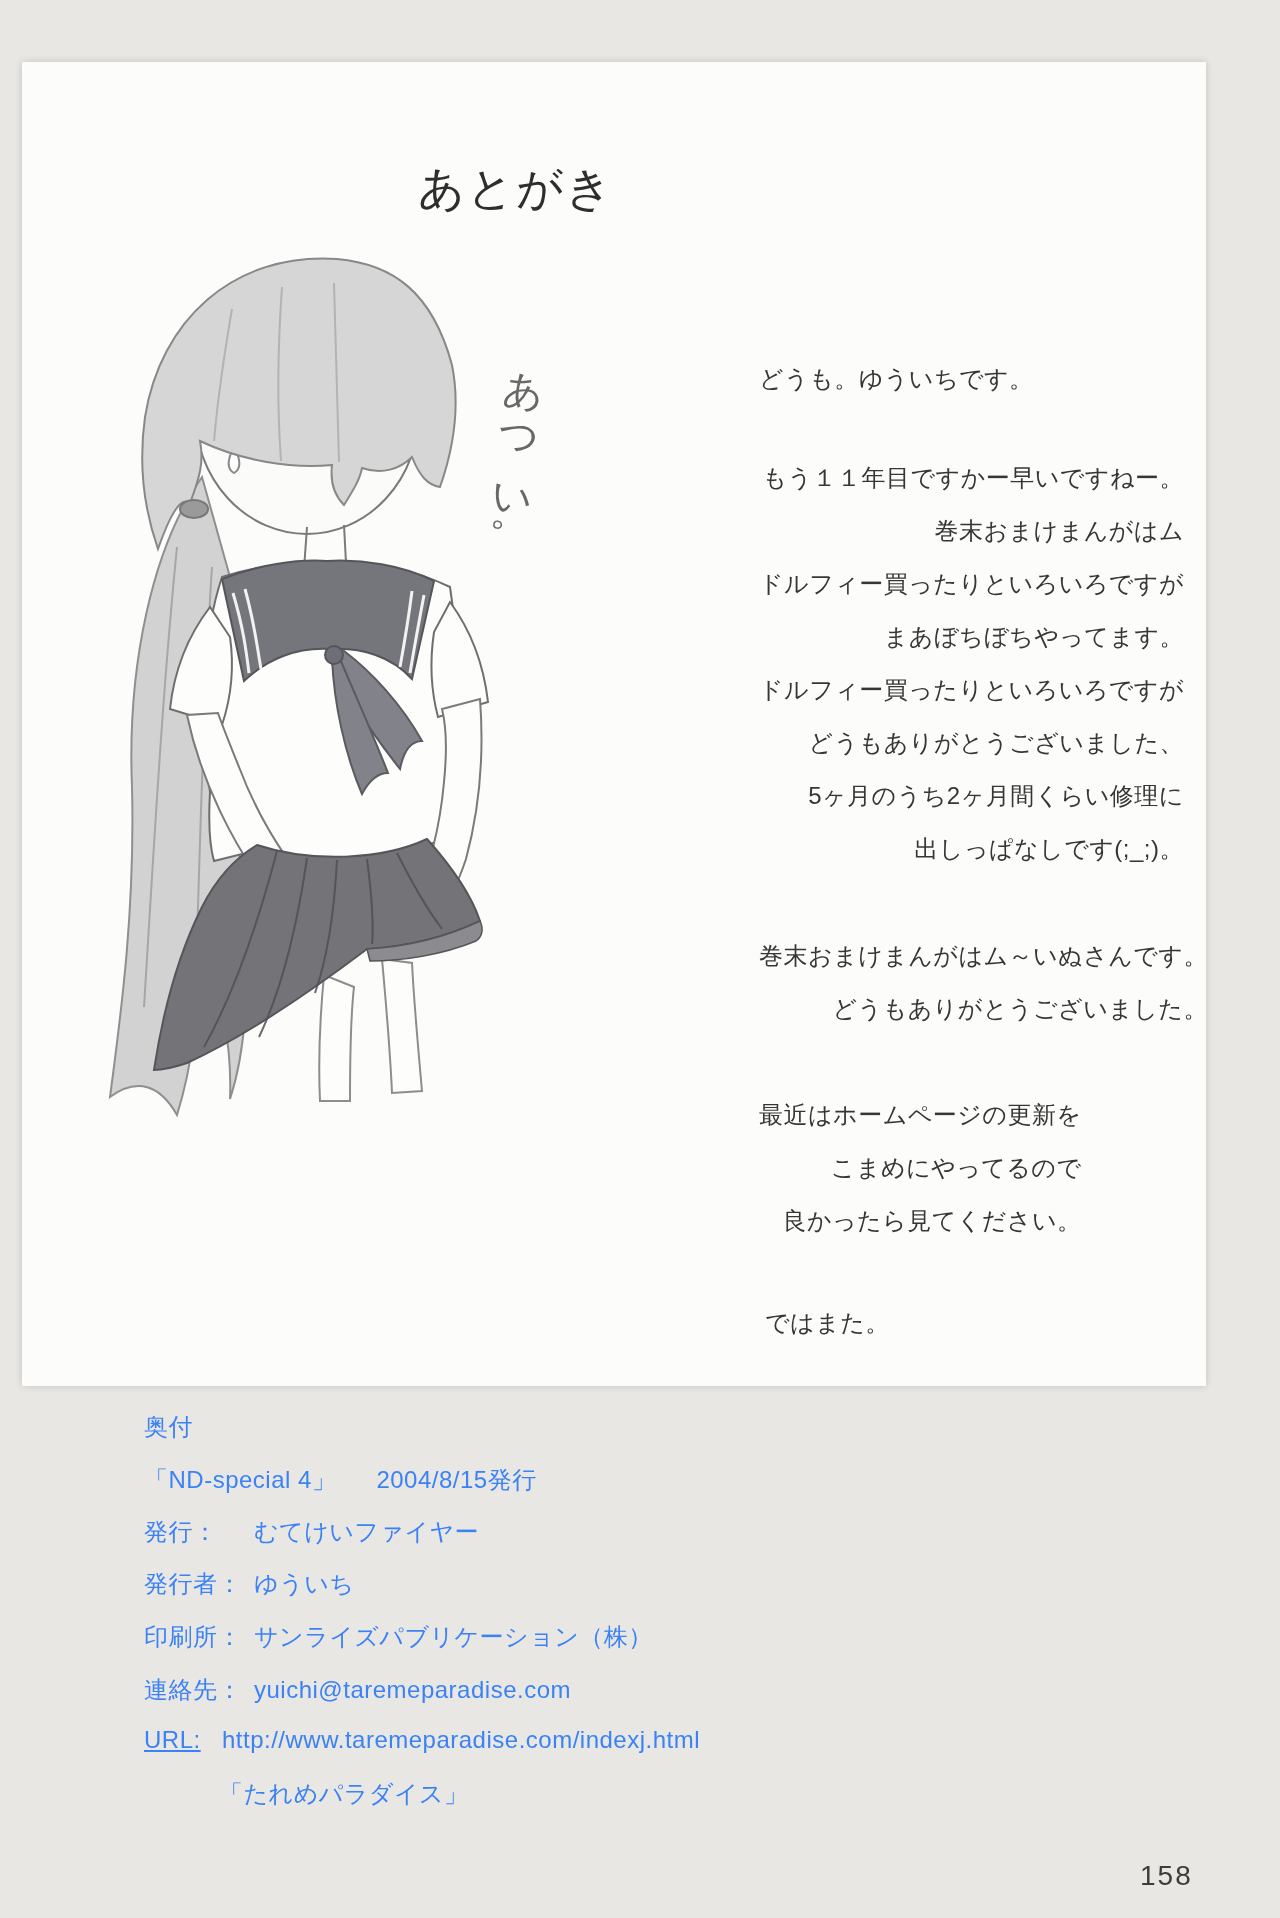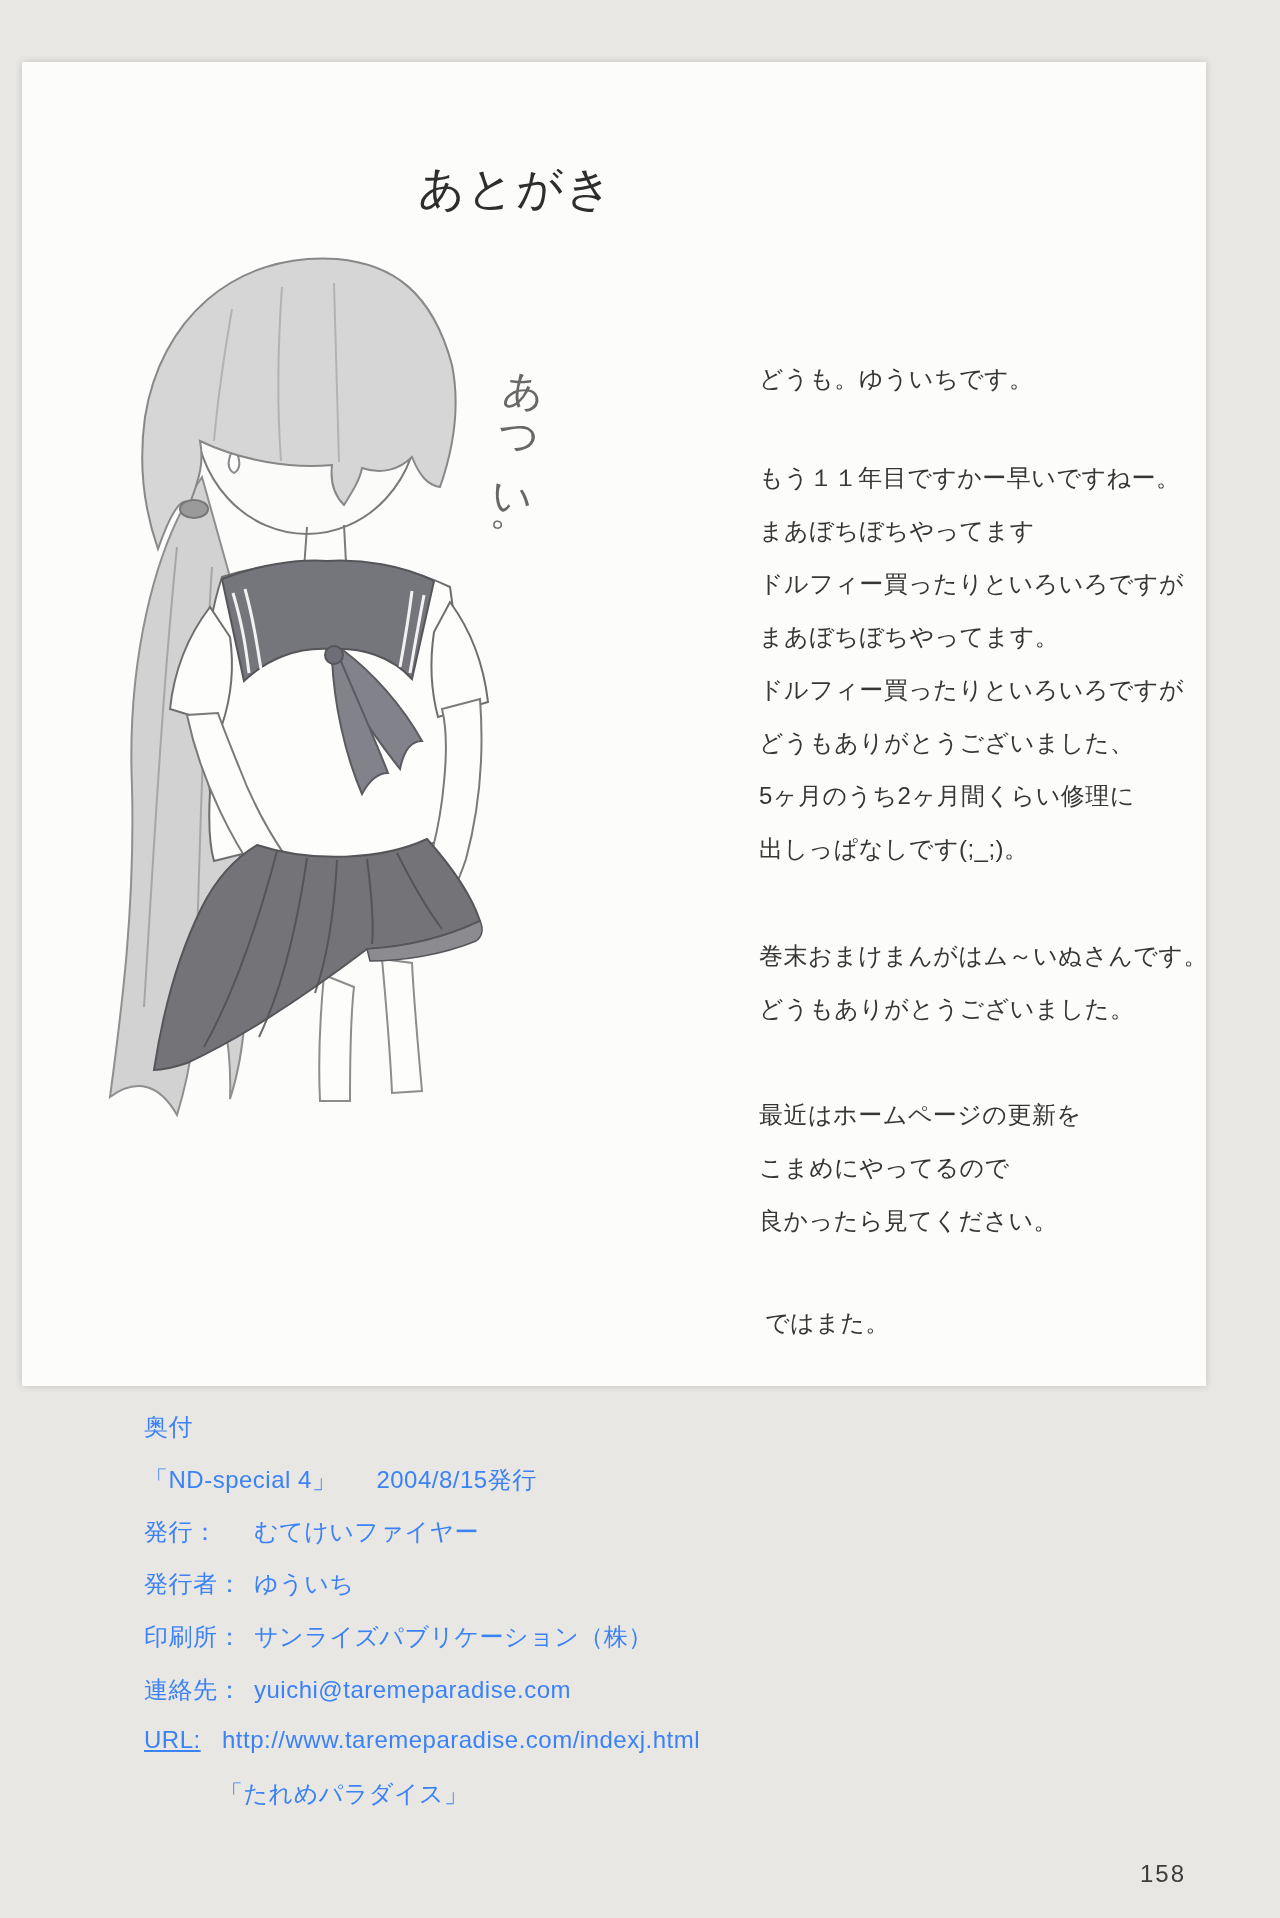--- a/index.html
+++ b/index.html
@@ -26,20 +26,21 @@
     color: #2e2e2e;
   }
   .af-block {
     position: absolute;
     left: 737px;
     font-size: 24px;
     line-height: 53px;
     color: #363636;
     letter-spacing: 0.5px;
     white-space: nowrap;
+    text-align: right;
   }
   .handwritten {
     position: absolute;
     left: 468px; top: 282px;
     writing-mode: vertical-rl;
     text-orientation: upright;
     font-size: 40px;
     letter-spacing: 12px;
     color: #4f4f4f;
     opacity: 0.85;
@@ -52,21 +53,21 @@
     color: #3b82f6;
     white-space: nowrap;
     letter-spacing: 0.5px;
   }
   .colophon-row .label { display: inline-block; min-width: 110px; }
   .colophon-row .label-url { display: inline-block; min-width: 78px; text-decoration: underline; }
   .colophon-row .gap { display: inline-block; width: 40px; }
   .page-number {
     position: absolute;
     left: 1118px; top: 1798px;
-    font-size: 24px;
+    font-size: 28px;
     color: #3c3c3c;
     letter-spacing: 2px;
   }
   .illustration {
     position: absolute;
     left: 60px; top: 185px;
     width: 560px; height: 900px;
   }
 </style>
 </head>
@@ -184,21 +185,21 @@
   </svg>
 
   <div class="handwritten">あつい。</div>
 
   <div class="af-block" style="top:290px">
     <div>どうも。ゆういちです。</div>
   </div>
 
   <div class="af-block" style="top:389px">
     <div>もう１１年目ですかー早いですねー。</div>
-    <div>まあぼちぼちやってます</div>
+    <div>巻末おまけまんがはム</div>
     <div>ドルフィー買ったりといろいろですが</div>
     <div>まあぼちぼちやってます。</div>
     <div>ドルフィー買ったりといろいろですが</div>
     <div>どうもありがとうございました、</div>
     <div>5ヶ月のうち2ヶ月間くらい修理に</div>
     <div>出しっぱなしです(;_;)。</div>
   </div>
 
   <div class="af-block" style="top:867px">
     <div>巻末おまけまんがはム～いぬさんです。</div>

